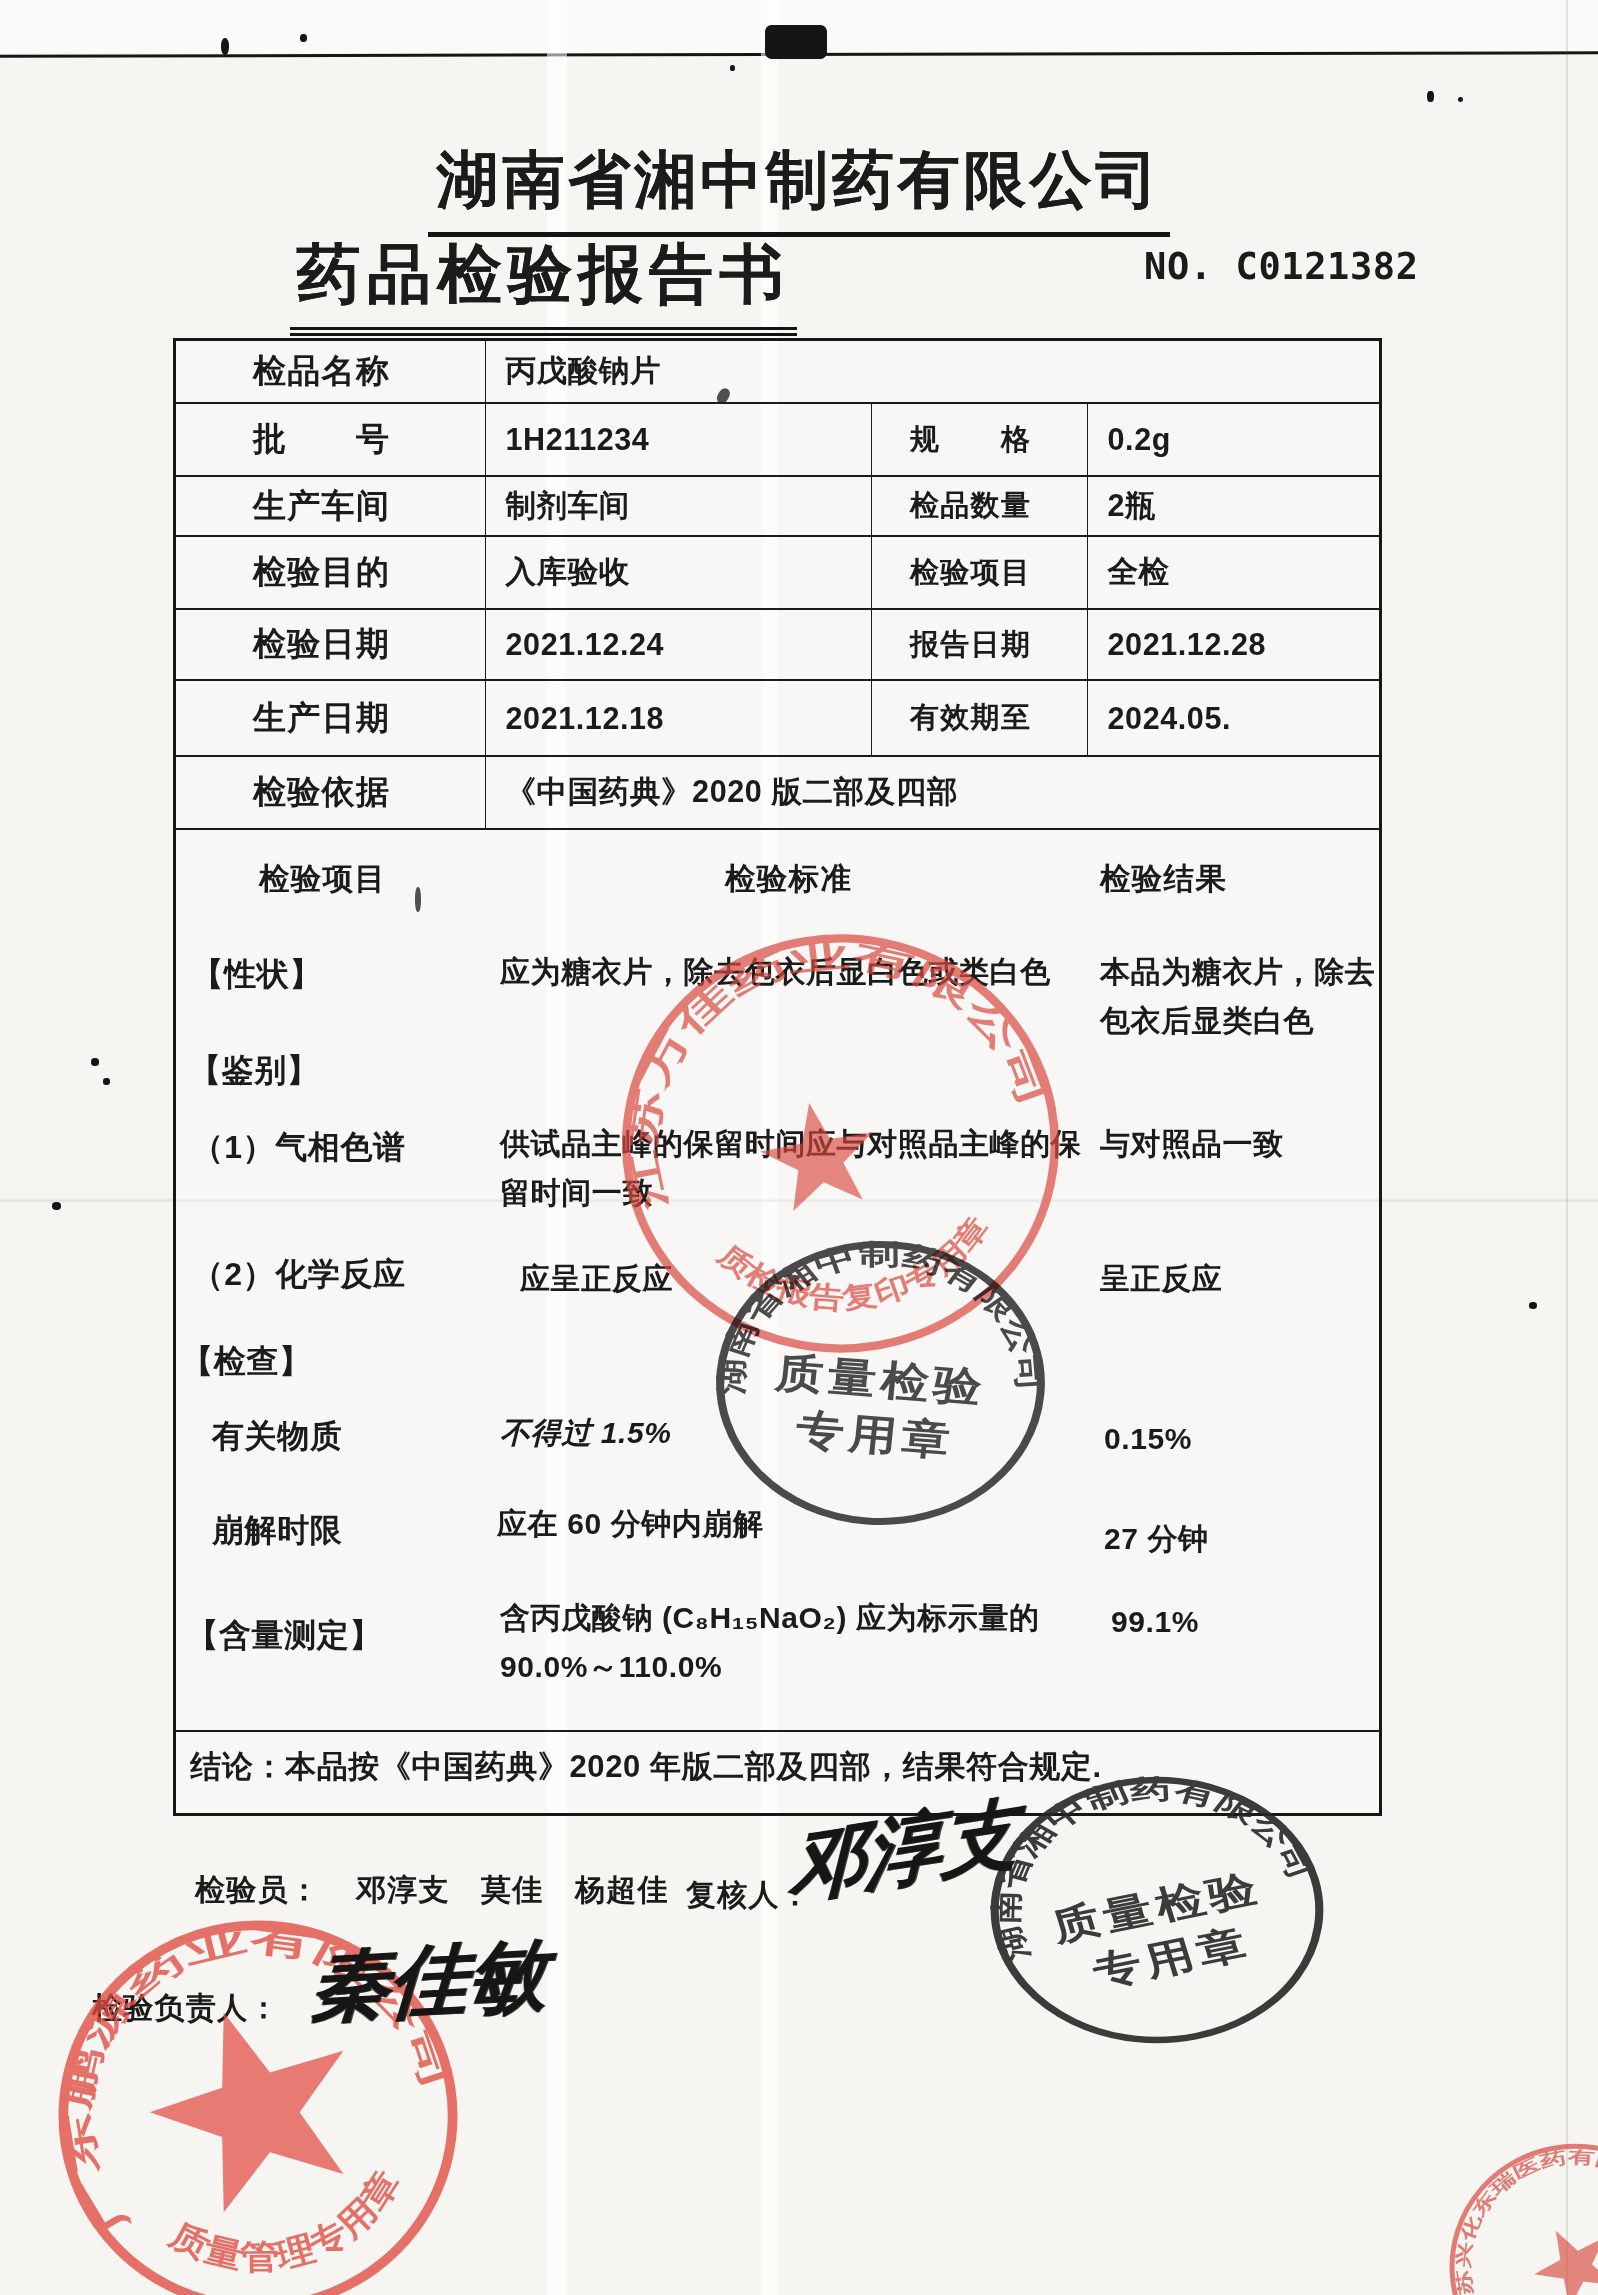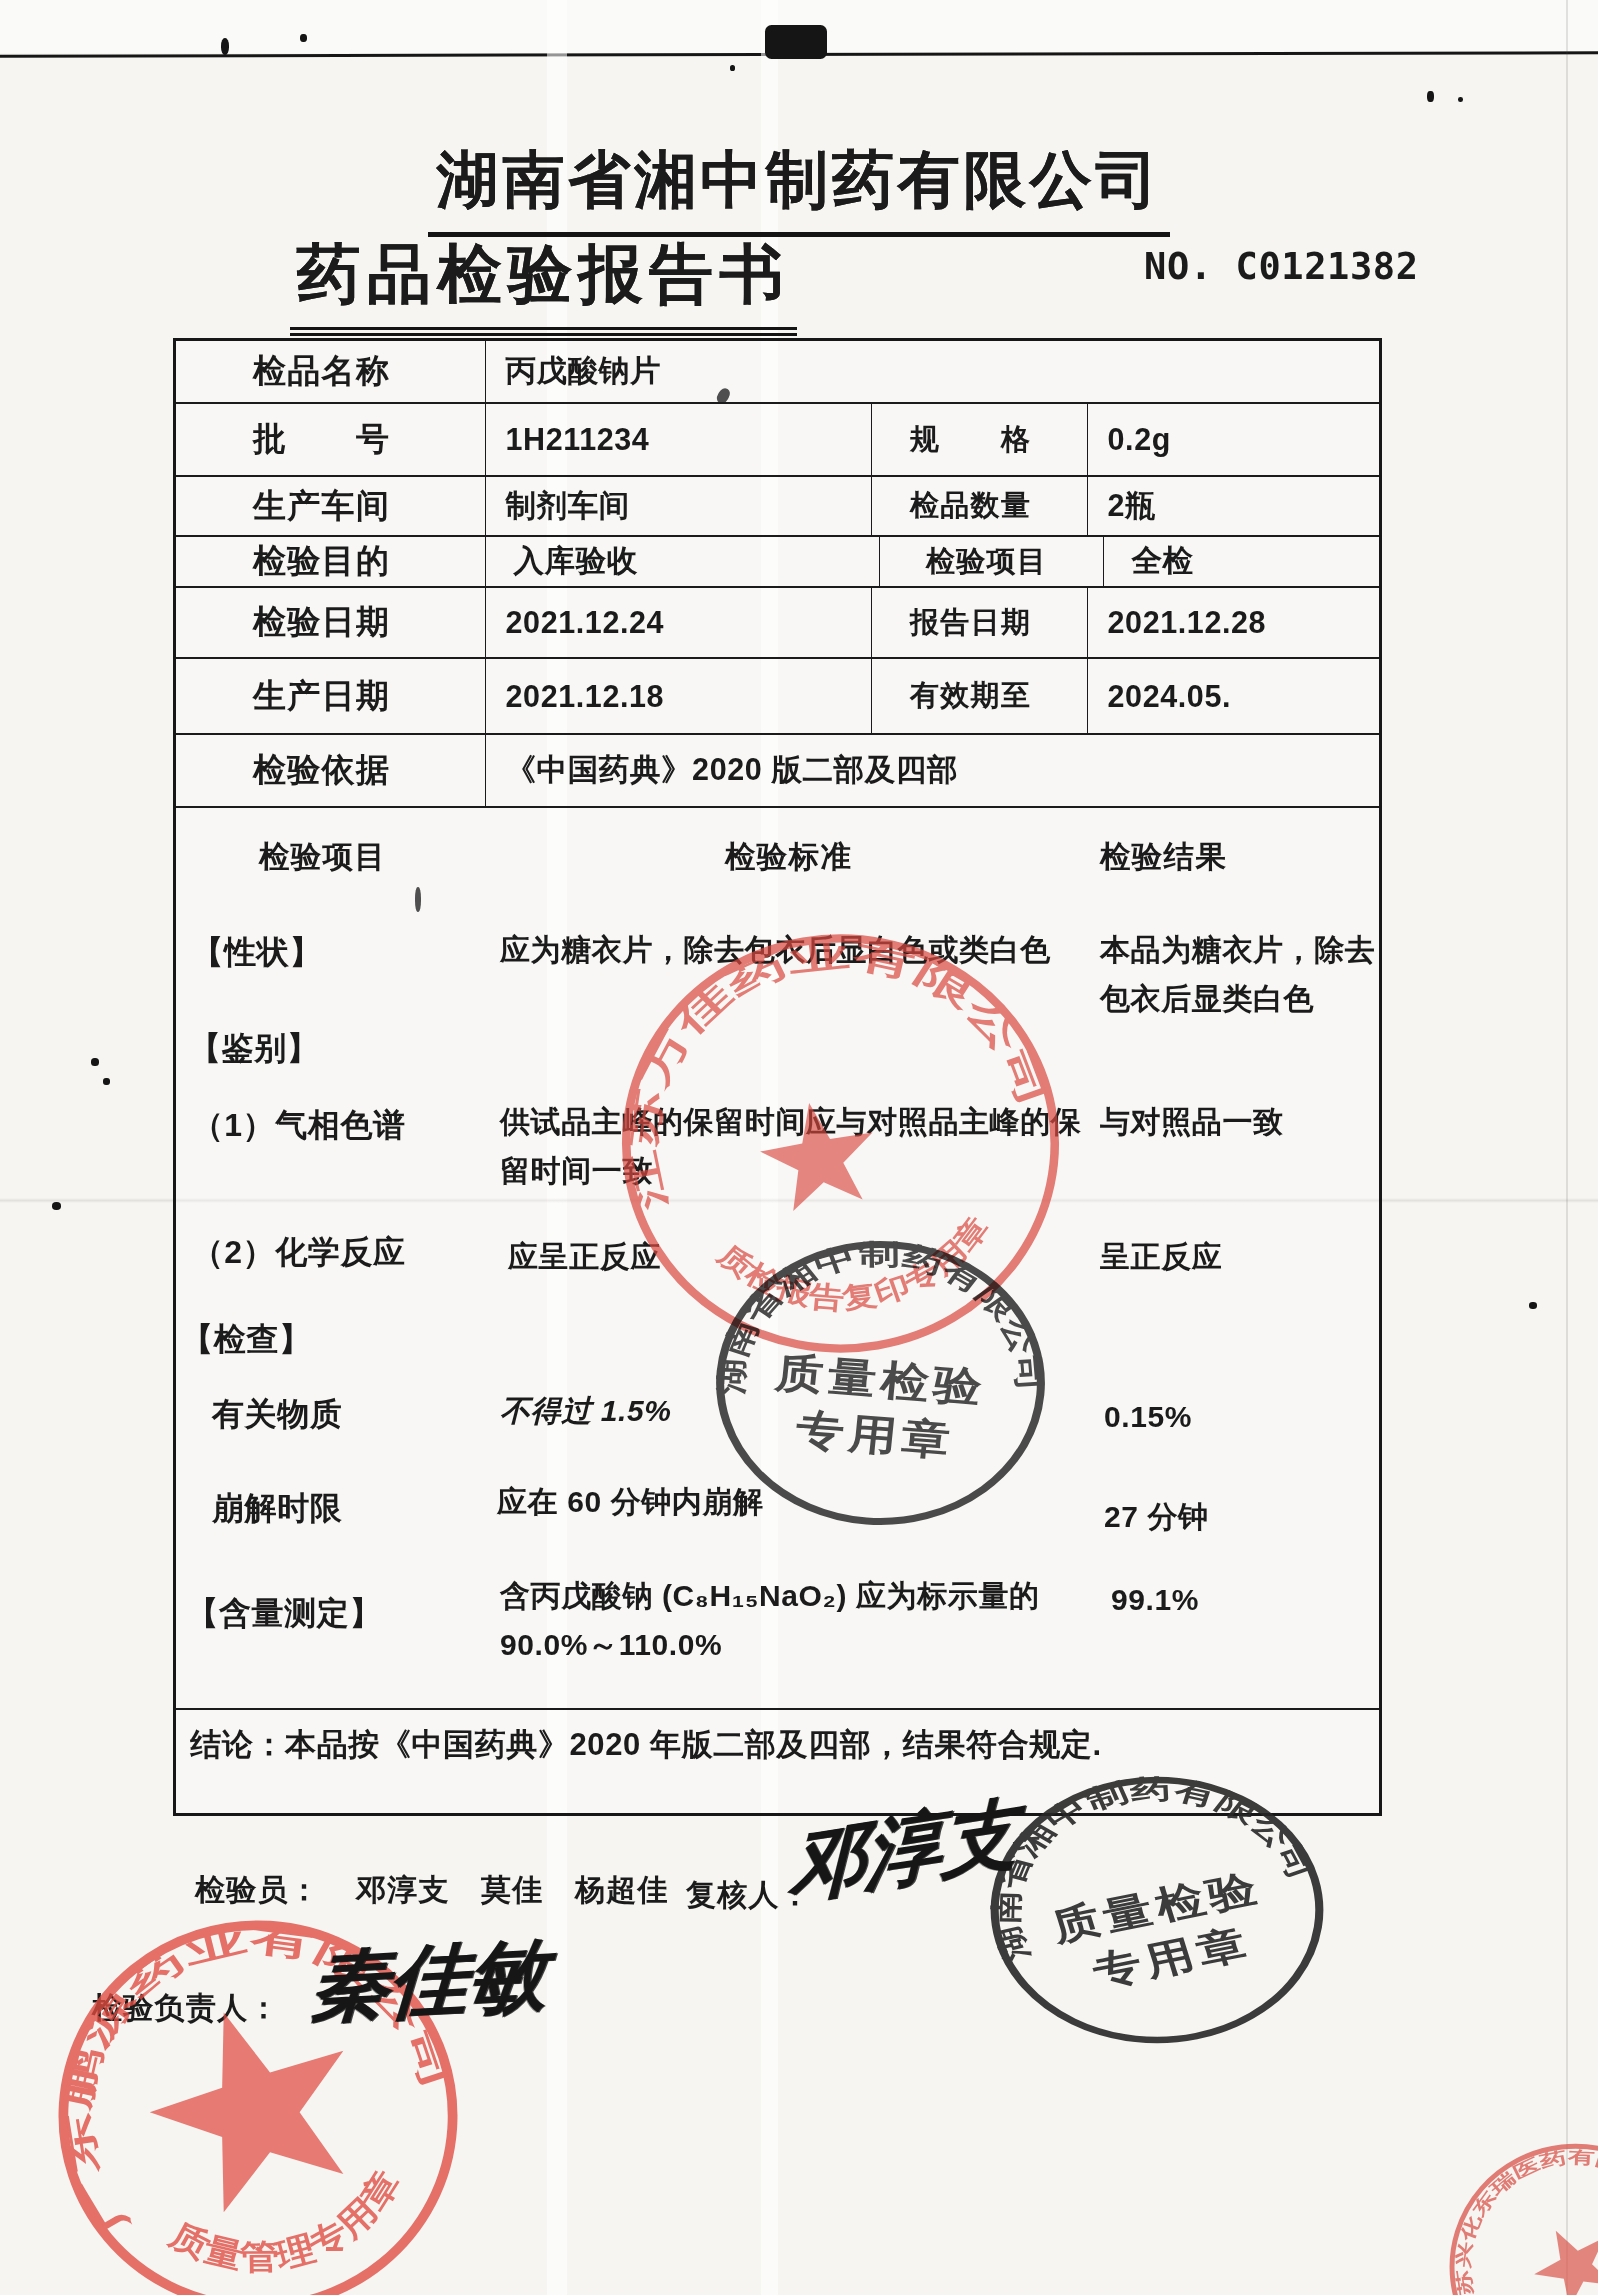--- a/index.html
+++ b/index.html
@@ -152,21 +152,21 @@
           <span class="val">制剂车间</span>
         </div>
       <div class="cell bl w-lab2">
           <span class="lab2">检品数量</span>
         </div>
       <div class="cell w-rest">
           <span class="val">2瓶</span>
         </div>
     </div>
 
-    <div class="trow" style="height:51px;gap:8px;">
+    <div class="trow" style="height:73px;">
       <div class="cell bl w-lab">
           <span class="lab">检验目的</span>
         </div>
       <div class="cell bl w-val">
           <span class="val">入库验收</span>
         </div>
       <div class="cell bl w-lab2">
           <span class="lab2">检验项目</span>
         </div>
       <div class="cell w-rest">
@@ -229,21 +229,21 @@
       <div class="titem" style="left:13px;top:122px;">
         <span class="tname">【鉴别】</span></div>
 
       <div class="titem" style="left:15.6px;top:199px;text-align:right;">
         <span class="tname">（1）气相色谱</span></div>
       <div class="titem tstd" style="left:324px;top:193px;width:604px;">供试品主峰的保留时间应与对照品主峰的保留时间一致</div>
       <div class="titem tres" style="left:924px;top:193px;width:279px;">与对照品一致</div>
 
       <div class="titem" style="left:15.6px;top:326px;">
         <span class="tname">（2）化学反应</span></div>
-      <div class="titem tstd" style="left:332px;top:328px;">应呈正反应</div>
+      <div class="titem tstd" style="left:344px;top:328px;">应呈正反应</div>
       <div class="titem tres" style="left:924px;top:328px;">呈正反应</div>
 
       <div class="titem" style="left:5.2px;top:413px;">
         <span class="tname">【检查】</span></div>
 
       <div class="titem" style="left:36px;top:488px;">
         <span class="tname">有关物质</span></div>
       <div class="titem tstd" style="left:324px;top:482px;font-style:italic;">不得过 1.5%</div>
       <div class="titem tres" style="left:928px;top:488px;">0.15%</div>
 

